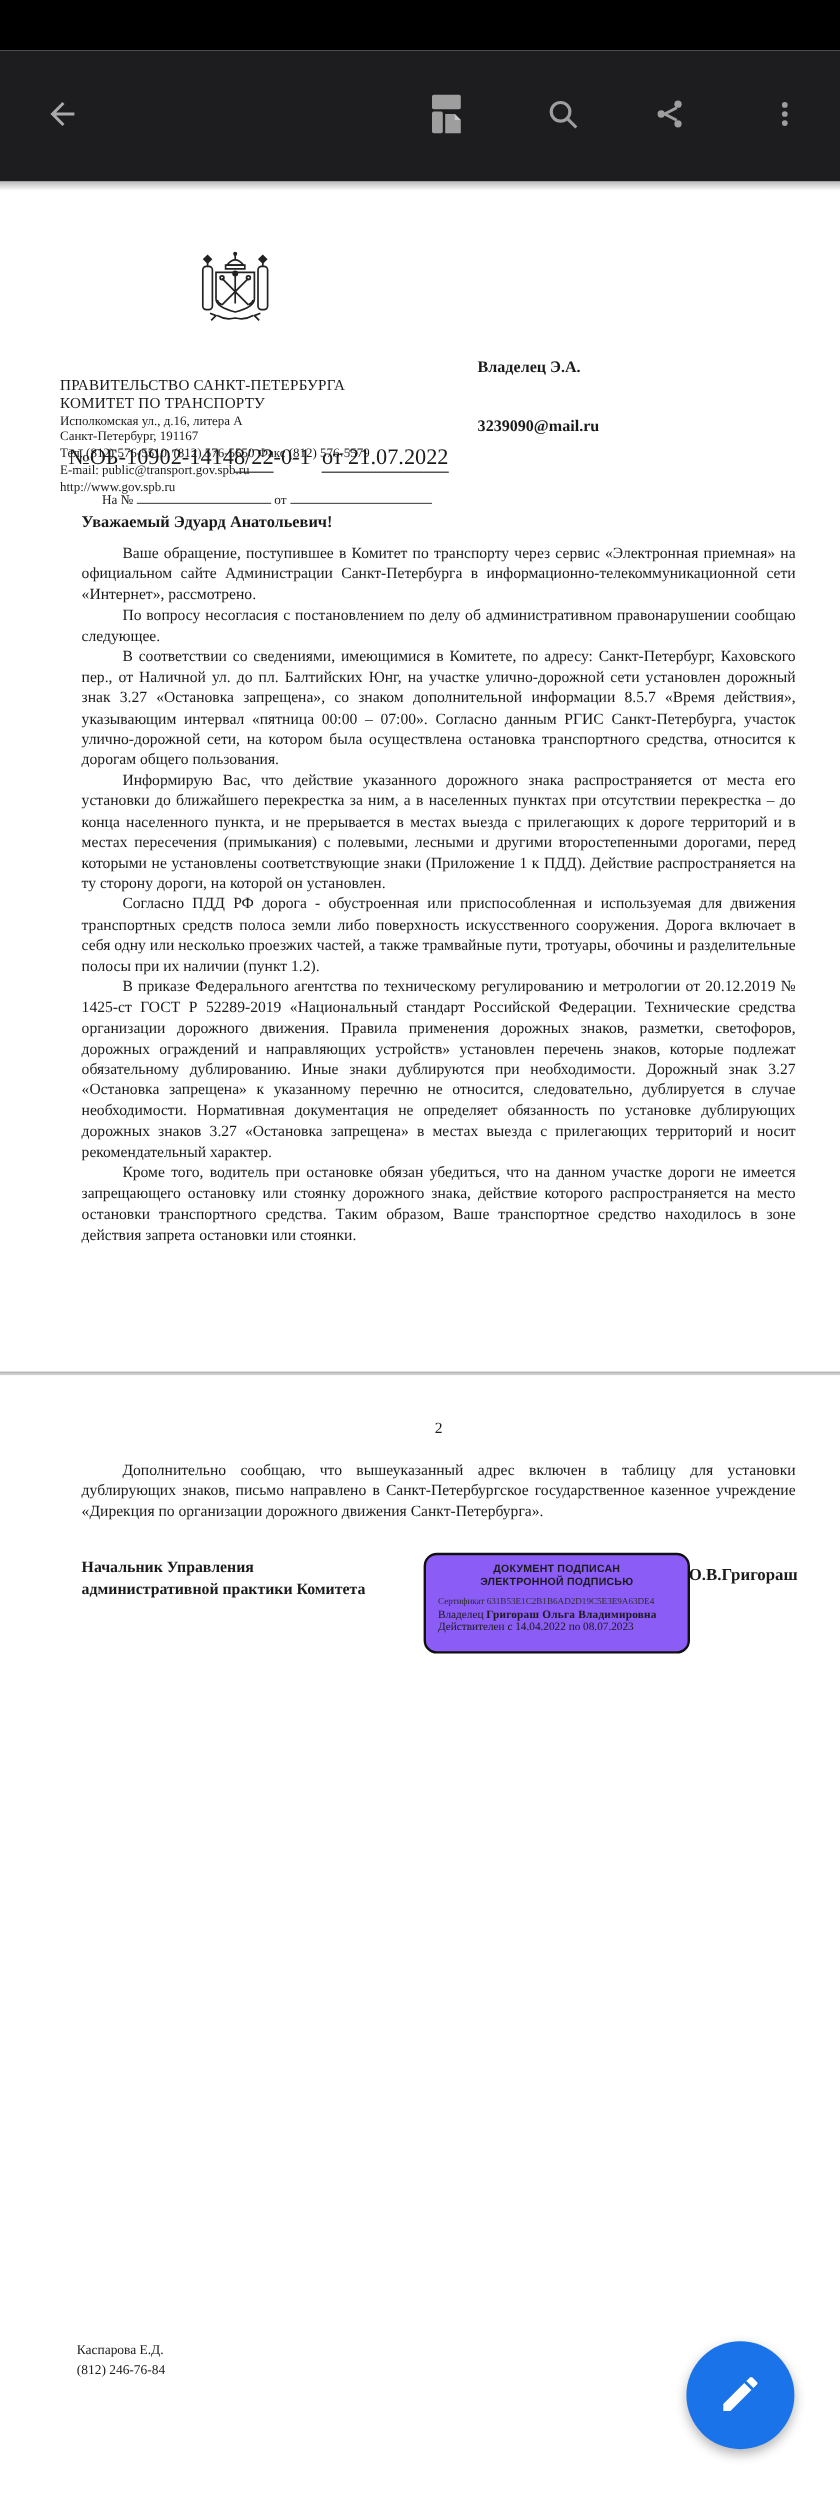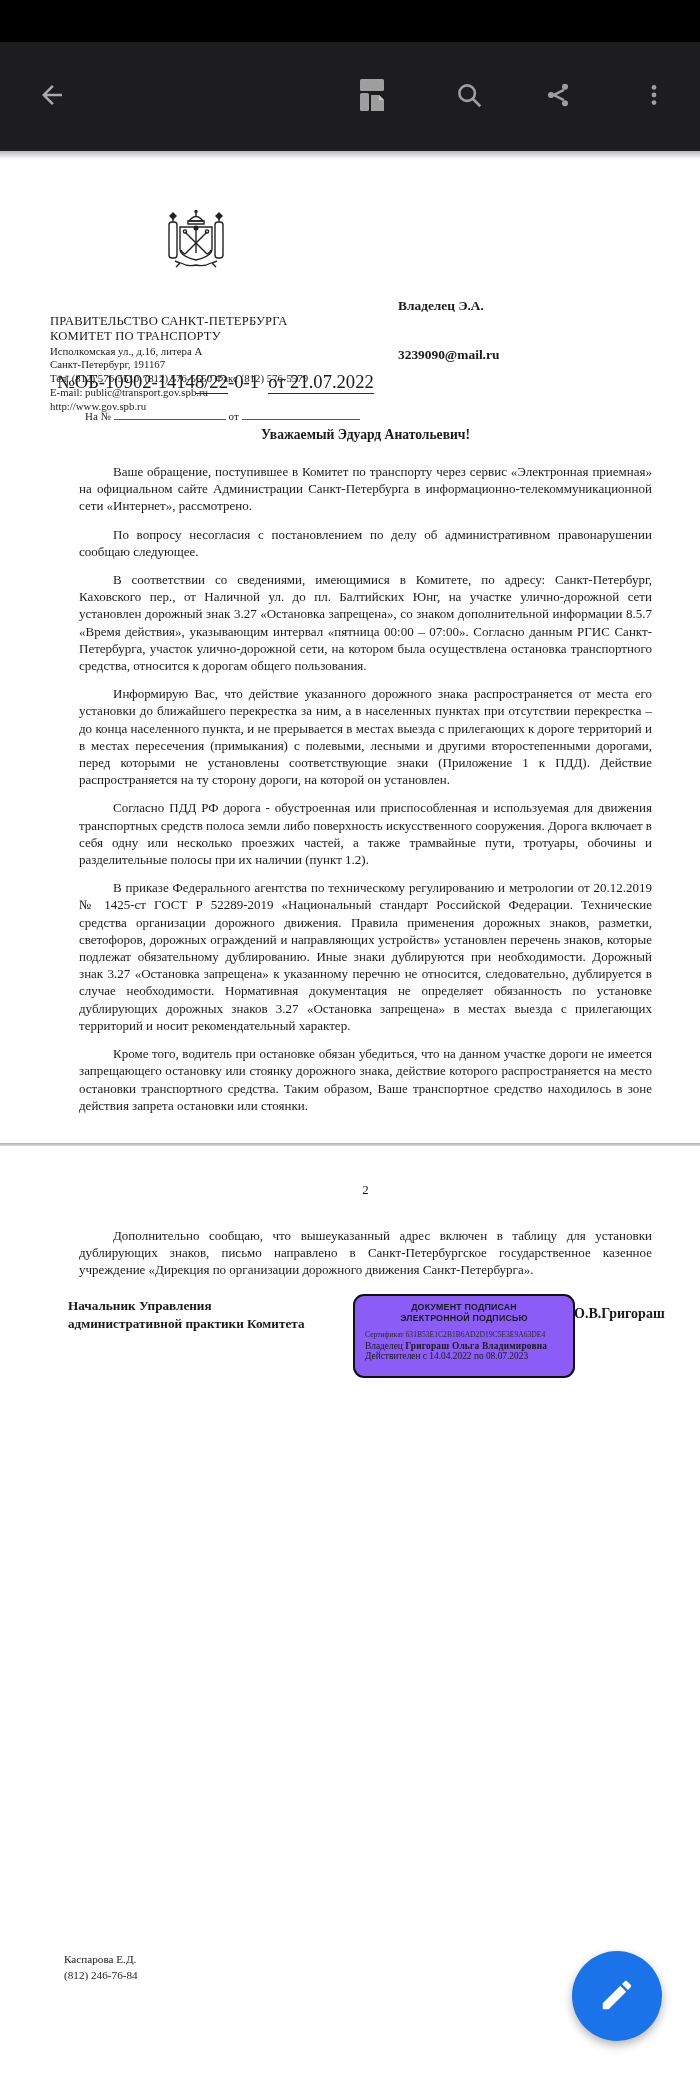--- a/index.html
+++ b/index.html
@@ -17,24 +17,24 @@
   .lh{position:absolute;left:50px;top:288px;width:290px;text-align:left;line-height:1.18;margin-top:26px;}
   .lh .org{font-size:12.6px;letter-spacing:.2px;}
   .lh .addr{font-size:10.8px;margin-top:1px;}
   .ref-line{position:absolute;left:57px;top:371px;width:330px;font-size:18.6px;white-space:nowrap;}
   .ref-line .ul{border-bottom:1.6px solid #2b2b2b;padding-bottom:1px;}
   .na-line{position:absolute;left:85px;top:408px;font-size:11px;white-space:nowrap;}
   .blank{display:inline-block;height:11px;border-bottom:1px solid #555;vertical-align:baseline;}
   .recipient{position:absolute;left:398px;top:298px;width:250px;font-weight:bold;font-size:13.4px;}
   .recipient .email{margin-top:33px;}
   
-  .salutation{position:absolute;left:68px;top:427px;width:595px;text-align:center;
+  .salutation{position:absolute;left:68px;top:427px;width:595px;text-align:left;
               font-weight:bold;font-size:13.6px;}
   .body-1{position:absolute;left:68px;top:452px;width:595px;}
-  .body-1 p, .body-2 p{margin:11px;font-size:13px;line-height:17.2px;text-align:justify;text-indent:34px;}
+  .body-1 p, .body-2 p{margin:0;font-size:13px;line-height:17.2px;text-align:justify;text-indent:34px;}
   
   .page-sep{position:absolute;left:0;top:1143px;width:700px;height:3px;
             background:linear-gradient(to bottom,#aeaeae,#dcdcdc);}
   .page-num{position:absolute;left:68px;top:1182px;width:595px;text-align:center;font-size:13px;}
   .body-2{position:absolute;left:68px;top:1216px;width:595px;}
   
   .sig-left{position:absolute;left:68px;top:1297px;width:300px;font-weight:bold;
             font-size:13.2px;line-height:17.5px;}
   .sig-name{position:absolute;left:574px;top:1306px;font-weight:bold;font-size:14px;white-space:nowrap;}
   .stamp{position:absolute;left:353px;top:1294px;width:222px;height:84px;border:2.5px solid #101010;

